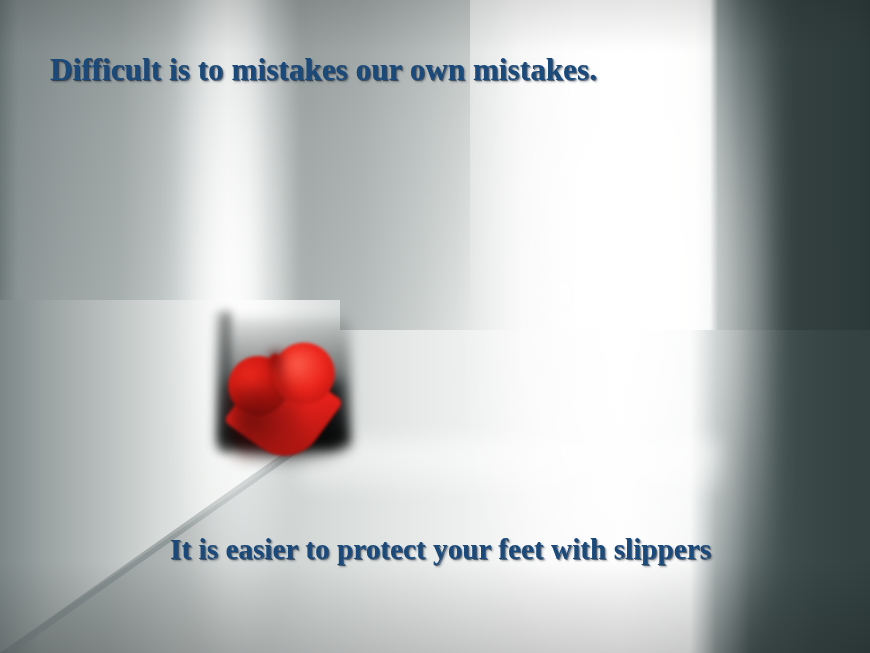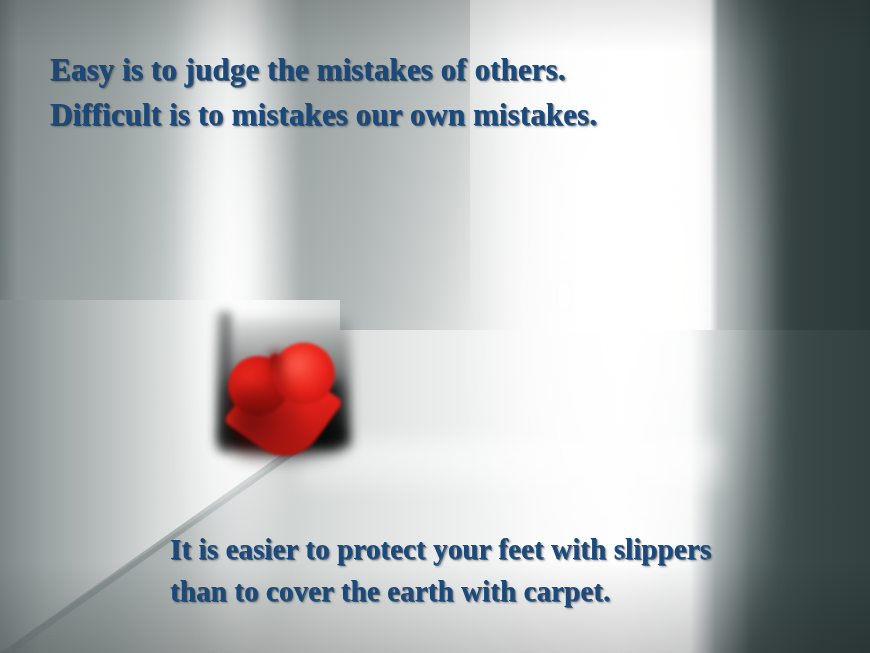--- a/index.html
+++ b/index.html
@@ -332,22 +332,20 @@
       </div>
       <div class="heart-cleft"></div>
       <div class="heart-sheen"></div>
       <div class="heart-shade"></div>
     </div>
 
     <div class="vignette"></div>
   </div>
 
   <div class="quote" id="quote-top">
-    <span class="qline">Easy is to judge the mistakes of others.</span>
     <span class="qline">Difficult is to mistakes our own mistakes.</span>
   </div>
 
   <div class="quote" id="quote-bottom">
     <span class="qline">It is easier to protect your feet with slippers</span>
-    <span class="qline">than to cover the earth with carpet.</span>
   </div>
 
 </div>
 
 </body></html>

